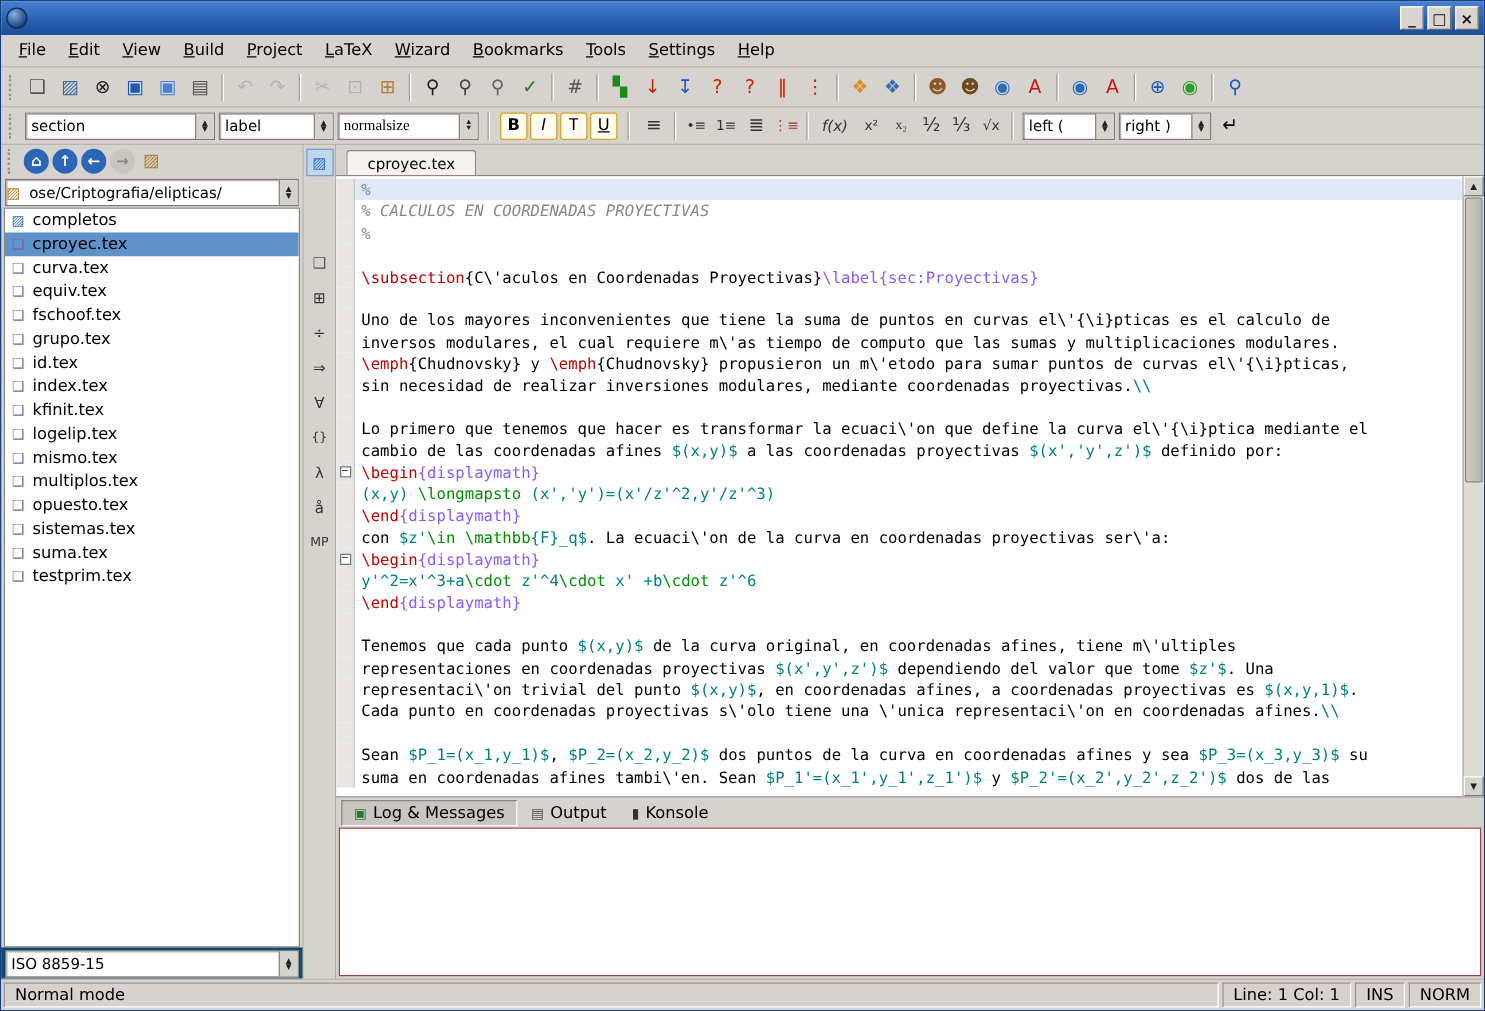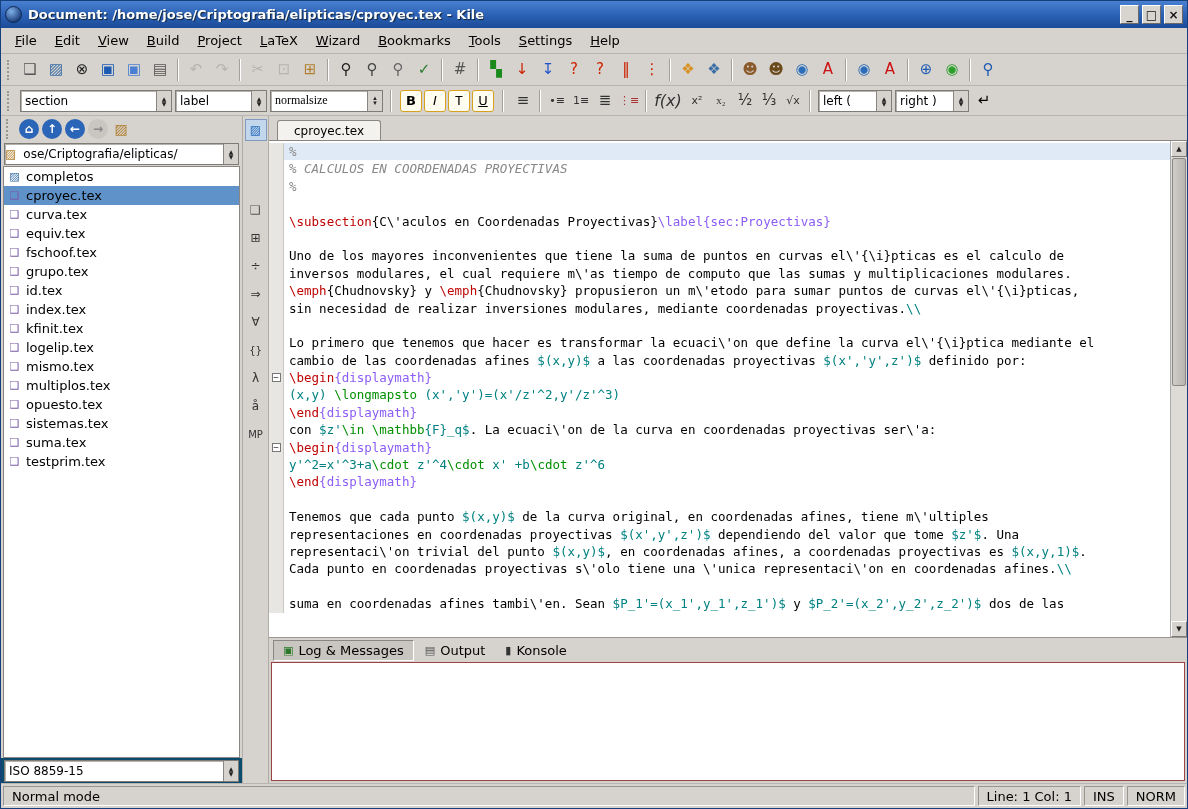--- a/index.html
+++ b/index.html
@@ -29,21 +29,21 @@
   .toolbar { flex:none; display:flex; align-items:center; padding:2px 4px; background:#d6d2ce;
              border-bottom:1px solid #b8b4b0; }
   .tb1 { height:32px; }
   .tb2 { height:30px; gap:3px; }
   .grip { width:5px; height:20px; border-left:2px dotted #9a968f; margin:0 5px 0 2px; flex:none; }
   .tbtn { width:24px; height:24px; flex:none; display:flex; align-items:center; justify-content:center;
           font-size:15px; line-height:1; border:1px solid transparent; }
   .tb1 .tbtn { margin:0 1px; }
   .tbtn.disabled { opacity:.55; }
   .tbtn.small { font-size:11px; }
-  .tbtn.wide { width:34px; font-size:16px; font-style:italic; }
+  .tbtn.wide { width:34px; font-size:12px; font-style:italic; }
   .tsep { width:2px; height:22px; flex:none; margin:0 4px; border-left:1px solid #a49f99; border-right:1px solid #fff; }
 
   .fmt-btn { width:22px; height:22px; flex:none; display:flex; align-items:center; justify-content:center;
              border:1px solid #d8a020; border-radius:3px; background:#fffcf0; font-size:13px; margin:0 1px; }
   .fmt-bold { font-weight:bold; }
   .fmt-italic { font-style:italic; }
   .fmt-mono { font-family:"DejaVu Sans Mono",monospace; }
   .fmt-underline { text-decoration:underline; }
 
   
@@ -126,21 +126,20 @@
              display:flex; align-items:center; white-space:nowrap; }
   .sb-mode { flex:1; }
 </style>
 </head>
 <body>
 
 <div class="window">
 
   <div class="titlebar">
     <span class="app-icon"></span>
-    <span class="title-text">Document: /home/jose/Criptografia/elipticas/cproyec.tex - Kile</span>
     <span class="win-btns">
       <span class="win-btn">_</span>
       <span class="win-btn">□</span>
       <span class="win-btn">×</span>
     </span>
   </div>
 
   <div class="menubar" id="menubar">
       <span class="menu-item">File</span>
       <span class="menu-item">Edit</span>
@@ -405,20 +404,21 @@
             <div class="cl"><span class="fold"></span><span class="lc"><span class="c-t">con </span><span class="c-m">$z'</span><span class="c-g">\in</span><span class="c-m"> </span><span class="c-g">\mathbb</span><span class="c-m">{F}_q$</span><span class="c-t">. La ecuaci\'on de la curva en coordenadas proyectivas ser\'a:</span></span></div>
             <div class="cl"><span class="fold"><span class="foldbox">−</span></span><span class="lc"><span class="c-k">\begin</span><span class="c-s">{displaymath}</span></span></div>
             <div class="cl"><span class="fold"></span><span class="lc"><span class="c-m">y'^2=x'^3+a</span><span class="c-g">\cdot</span><span class="c-m"> z'^4</span><span class="c-g">\cdot</span><span class="c-m"> x' +b</span><span class="c-g">\cdot</span><span class="c-m"> z'^6</span></span></div>
             <div class="cl"><span class="fold"></span><span class="lc"><span class="c-k">\end</span><span class="c-s">{displaymath}</span></span></div>
             <div class="cl"><span class="fold"></span><span class="lc">&nbsp;</span></div>
             <div class="cl"><span class="fold"></span><span class="lc"><span class="c-t">Tenemos que cada punto </span><span class="c-m">$(x,y)$</span><span class="c-t"> de la curva original, en coordenadas afines, tiene m\'ultiples</span></span></div>
             <div class="cl"><span class="fold"></span><span class="lc"><span class="c-t">representaciones en coordenadas proyectivas </span><span class="c-m">$(x',y',z')$</span><span class="c-t"> dependiendo del valor que tome </span><span class="c-m">$z'$</span><span class="c-t">. Una</span></span></div>
             <div class="cl"><span class="fold"></span><span class="lc"><span class="c-t">representaci\'on trivial del punto </span><span class="c-m">$(x,y)$</span><span class="c-t">, en coordenadas afines, a coordenadas proyectivas es </span><span class="c-m">$(x,y,1)$</span><span class="c-t">.</span></span></div>
             <div class="cl"><span class="fold"></span><span class="lc"><span class="c-t">Cada punto en coordenadas proyectivas s\'olo tiene una \'unica representaci\'on en coordenadas afines.</span><span class="c-m">\\</span></span></div>
             <div class="cl"><span class="fold"></span><span class="lc">&nbsp;</span></div>
+            <div class="cl"><span class="fold"></span><span class="lc"><span class="c-t">Sean </span><span class="c-m">$P_1=(x_1,y_1)$</span><span class="c-t">, </span><span class="c-m">$P_2=(x_2,y_2)$</span><span class="c-t"> dos puntos de la curva en coordenadas afines y sea </span><span class="c-m">$P_3=(x_3,y_3)$</span><span class="c-t"> su</span></span></div>
             <div class="cl"><span class="fold"></span><span class="lc"><span class="c-t">suma en coordenadas afines tambi\'en. Sean </span><span class="c-m">$P_1'=(x_1',y_1',z_1')$</span><span class="c-t"> y </span><span class="c-m">$P_2'=(x_2',y_2',z_2')$</span><span class="c-t"> dos de las</span></span></div>
           </div>
         <div class="vscroll">
           <span class="sb-btn sb-up">▲</span>
           <span class="sb-thumb"></span>
           <span class="sb-btn sb-down">▼</span>
         </div>
       </div>
       <div class="bottom-panel">
         <div class="bp-tabs" id="bptabs">

